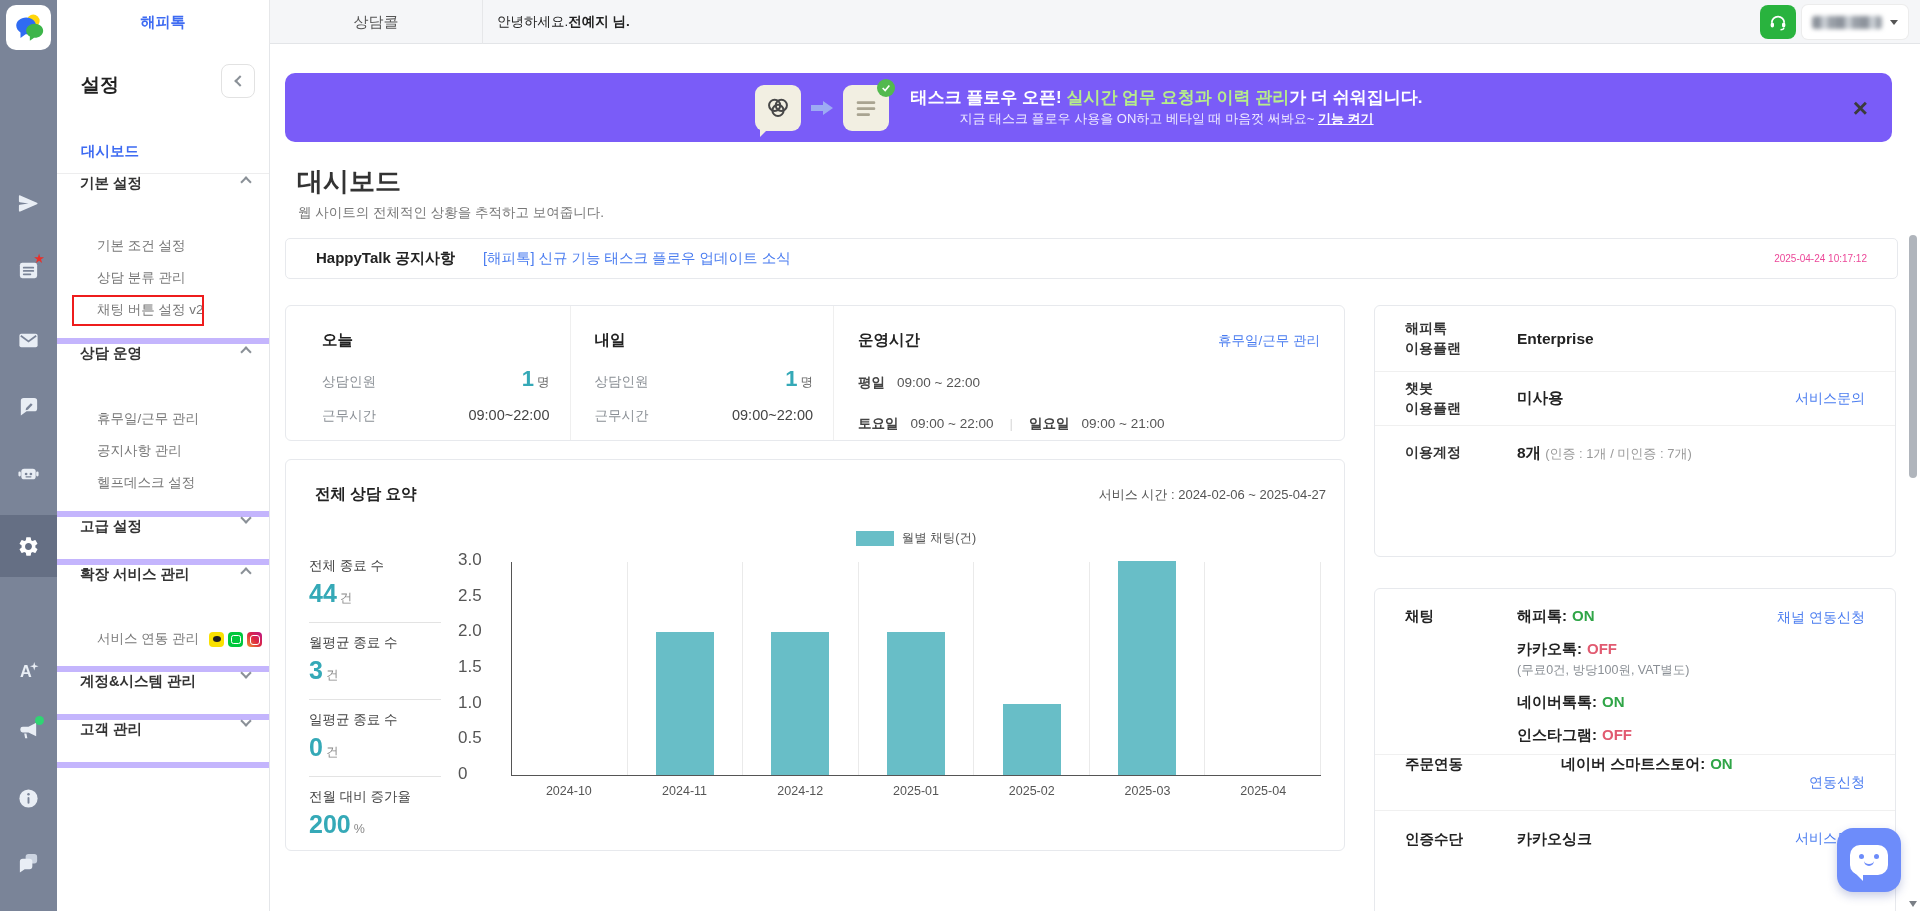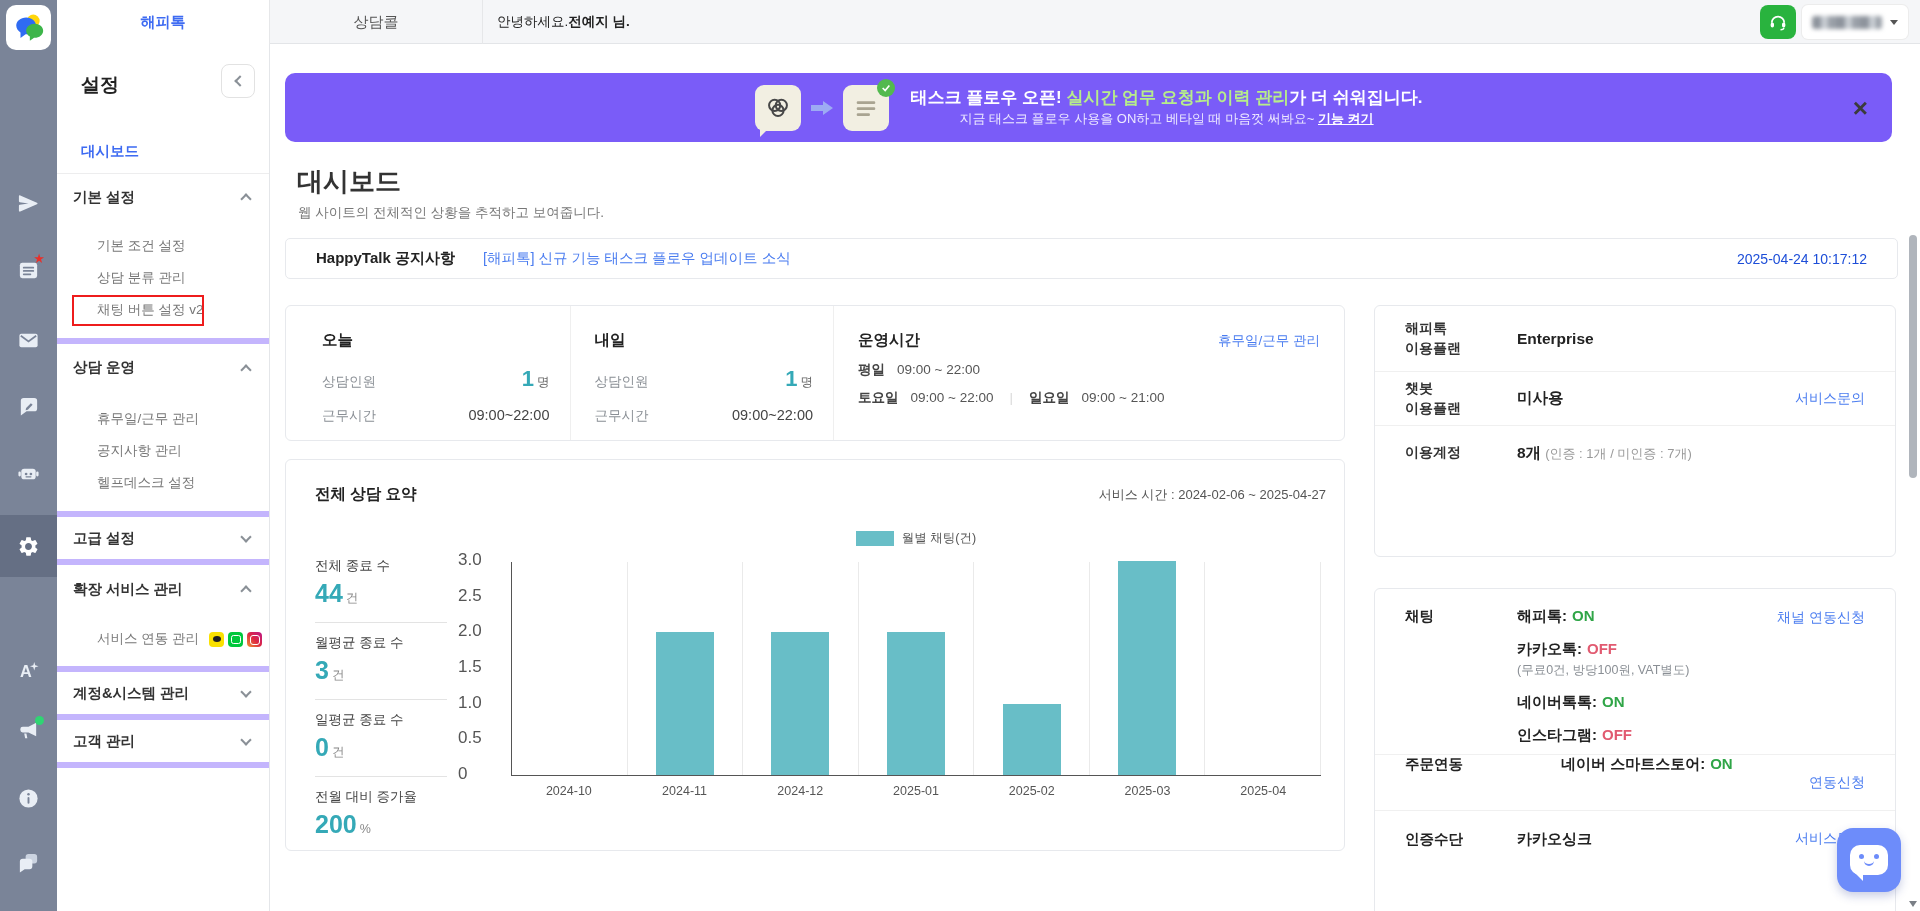--- a/index.html
+++ b/index.html
@@ -44,21 +44,21 @@
   .side-head { height:86px; position:relative; }
   .side-title { position:absolute; left:24px; top:28px; font-size:19px; font-weight:bold; color:#222; }
   .collapse-btn { position:absolute; right:14px; top:20px; width:34px; height:34px; background:#fff;
     border:1px solid #E2E2E2; border-radius:8px; display:flex; align-items:center; justify-content:center; cursor:pointer; }
   .chev { width:8px; height:8px; border-left:2px solid #8a9097; border-bottom:2px solid #8a9097; display:inline-block; }
   .chev.left { transform:rotate(45deg); margin-left:3px; }
   .chev.up { transform:rotate(135deg); margin-top:4px; }
   .chev.down { transform:rotate(-45deg); margin-top:-3px; }
   .side-dash { height:44px; display:flex; align-items:center; padding-left:24px; font-size:14.5px;
     font-weight:bold; color:#3E6BF2; border-bottom:1px solid #EDEDee; cursor:pointer; }
-  .sec { display:flex; align-items:center; justify-content:space-between; padding:0 19px 0 16px;
+  .sec { display:flex; align-items:flex-start; justify-content:space-between; padding:0 19px 0 23px;
     font-size:14.5px; font-weight:600; color:#333; cursor:pointer; }
   .sec.h46{height:46px;} .sec.h47{height:47px;} .sec.h48{height:48px;}
   .sec.bb, .subs.bb { border-bottom:6px solid #c4b5fd; }
   .subs { padding:10px 0 12px; }
   .subs.p12 { padding:12px 0 12px; }
   .subs.p11 { padding:10px 0 11px; }
   .sub-item { height:32px; display:flex; align-items:center; padding-left:40px; font-size:13.5px;
     color:#777; cursor:pointer; }
   .red-box { position:absolute; left:15px; top:251px; width:132px; height:31px;
     border:2.5px solid #EE1C1C; z-index:6; pointer-events:none; }
@@ -99,47 +99,47 @@
 
   
   .page-title { position:absolute; left:27px; top:120px; font-size:26px; font-weight:bold; color:#333; }
   .page-sub { position:absolute; left:28px; top:160px; font-size:13.5px; color:#777; }
 
   
   .notice { position:absolute; left:15px; top:194px; width:1613px; height:41px; background:#fff;
     border:1px solid #E7E9ED; border-radius:5px; display:flex; align-items:center; padding:0 30px; }
   .notice-label { font-size:15px; font-weight:bold; color:#222; }
   .notice-link { font-size:14.5px; color:#4A7CF0; margin-left:28px; cursor:pointer; }
-  .notice-time { margin-left:auto; font-size:14px; color:#1d4ed8;text-align:right; }
+  .notice-time { margin-left:auto; font-size:10px; color:#ec4899;text-align:right; }
 
   
   .card { background:#fff; border:1px solid #E7E9ED; border-radius:6px; position:absolute; }
   .status-card { left:15px; top:261px; width:1060px; height:136px; display:flex; }
   .st-col { padding-top:24px; }
   .st-col.c1 { width:284px; padding-left:36px; padding-right:20px; }
   .st-col.c2 { width:264px; padding-left:24px; padding-right:20px; border-left:1px solid #EFEFEF; }
   .st-col.c3 { width:512px; padding-left:24px; padding-right:24px; border-left:1px solid #EFEFEF; }
   .st-title { font-size:15.5px; font-weight:bold; color:#222; }
   .st-row { display:flex; justify-content:space-between; align-items:baseline; margin-top:15px; }
   .st-label { font-size:13.5px; color:#8a8f95; }
   .st-num { font-size:22px; font-weight:bold; color:#35A9B7; }
   .st-unit { font-size:12.5px; color:#666; margin-left:3px; font-weight:normal; }
   .st-time { font-size:14.5px; color:#444; }
   .hours-title-row { display:flex; justify-content:space-between; align-items:center; }
   .blue-link { font-size:13.5px; color:#4A7CF0; cursor:pointer; }
-  .hours-row { display:flex; align-items:baseline; gap:12px; margin-top:10px; font-size:13.5px; }
+  .hours-row { display:flex; align-items:baseline; gap:12px; margin-top:23px; font-size:13.5px; }
   .day-label { font-weight:bold; color:#444; }
   .day-time { color:#555; }
   .sep { color:#d9d9d9; margin:0 4px; }
 
   
   .summary-card { left:15px; top:415px; width:1060px; height:392px; }
   .sum-title { position:absolute; left:29px; top:24px; font-size:15.5px; font-weight:bold; color:#222; }
   .sum-time { position:absolute; right:18px; top:26px; font-size:13px; color:#555; }
-  .stats { position:absolute; left:29px; top:86px; width:132px; }
+  .stats { position:absolute; left:23px; top:86px; width:132px; }
   .stat { padding:11px 0 14px; border-bottom:1px solid #E3E3E3; }
   .stat:last-child { border-bottom:none; }
   .stat-label { font-size:13.5px; color:#444; }
   .stat-value { margin-top:4px; }
   .stat-num { font-size:25px; font-weight:bold; color:#35A9B7; }
   .stat-unit { font-size:12.5px; color:#888; margin-left:3px; }
   .legend { position:absolute; left:225px; top:70px; width:810px; display:flex; justify-content:center;
     align-items:center; gap:8px; }
   .legend-swatch { width:38px; height:15px; background:#68BEC7; }
   .legend-label { font-size:12.5px; color:#555; }

